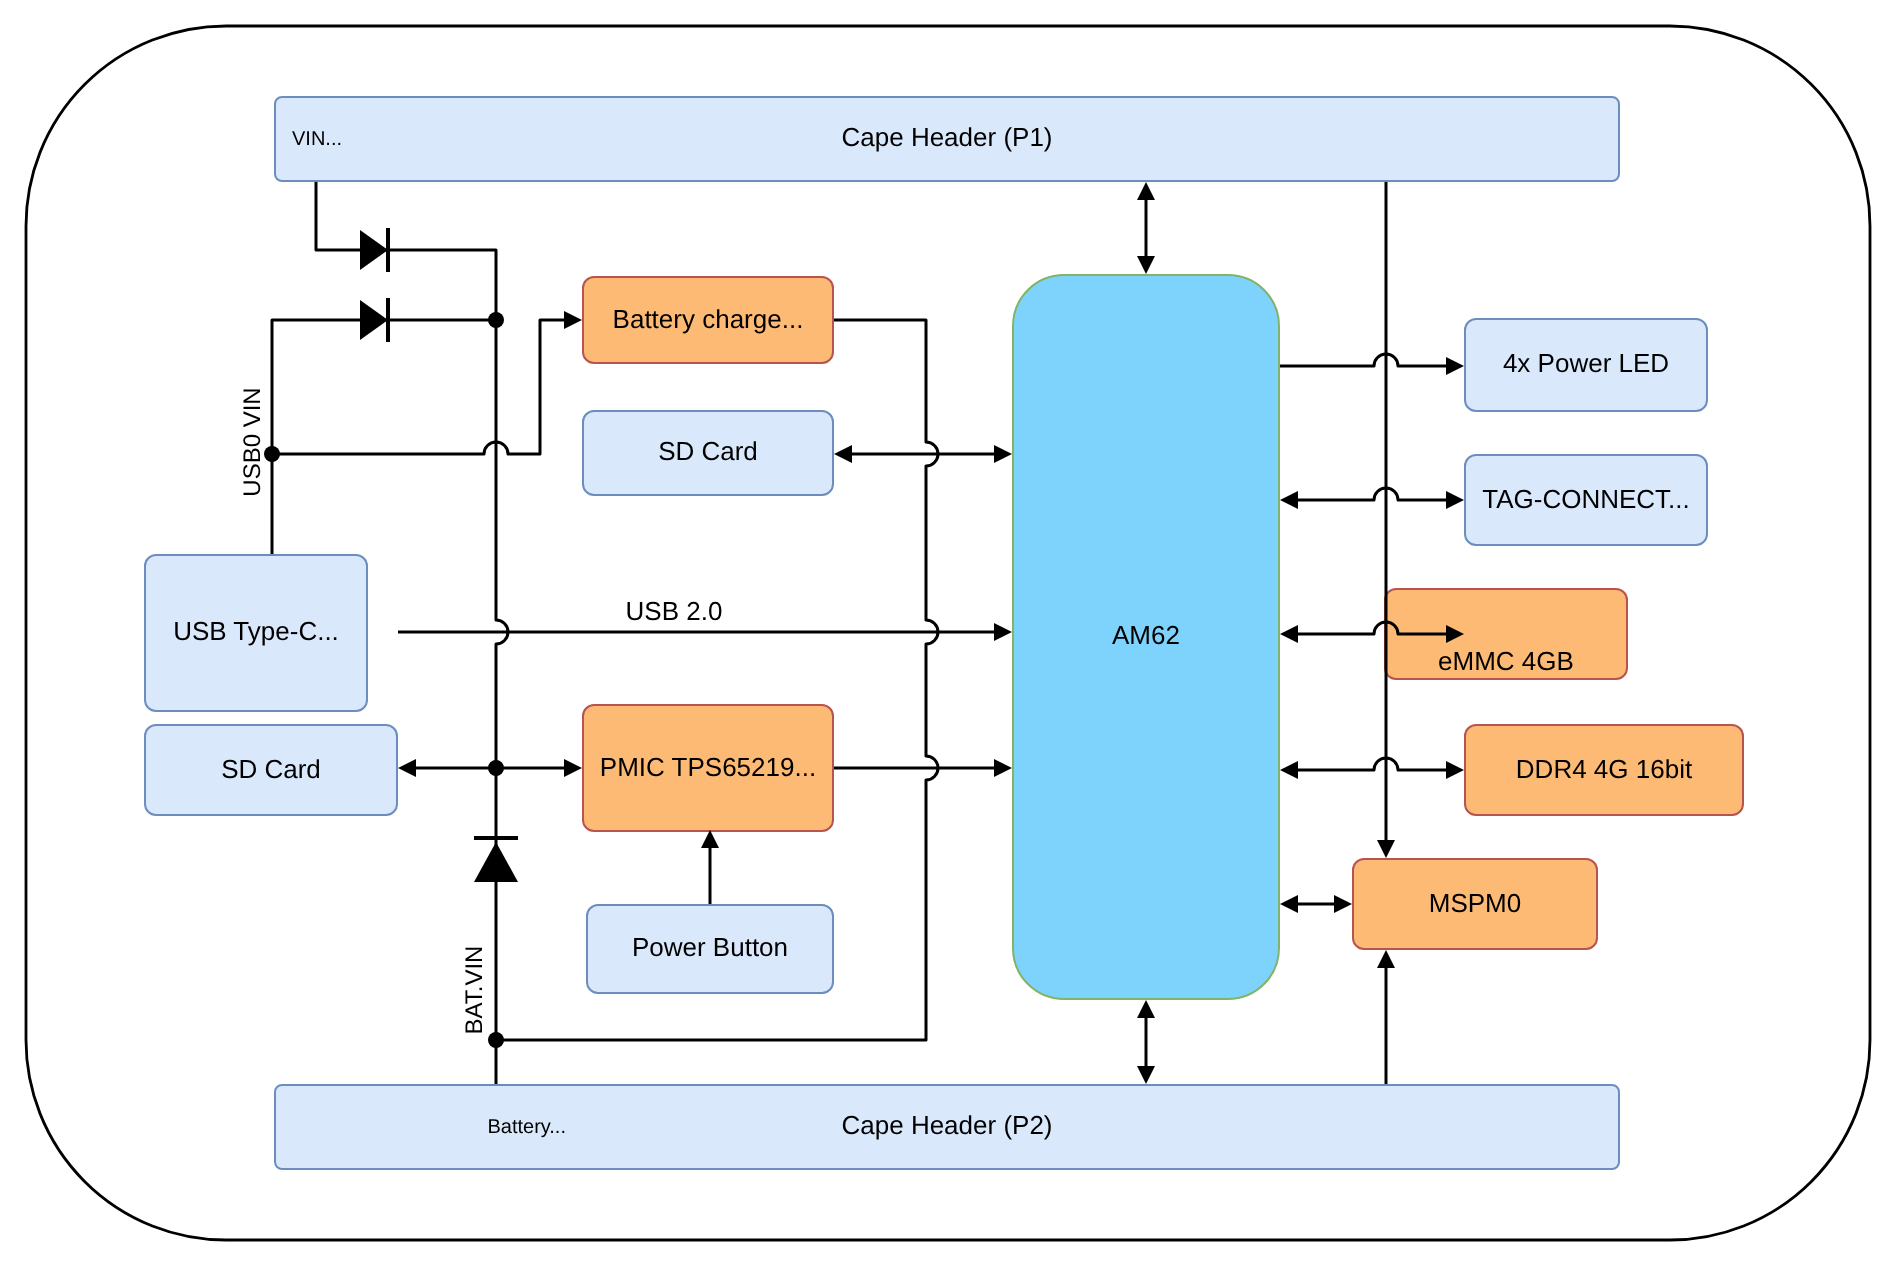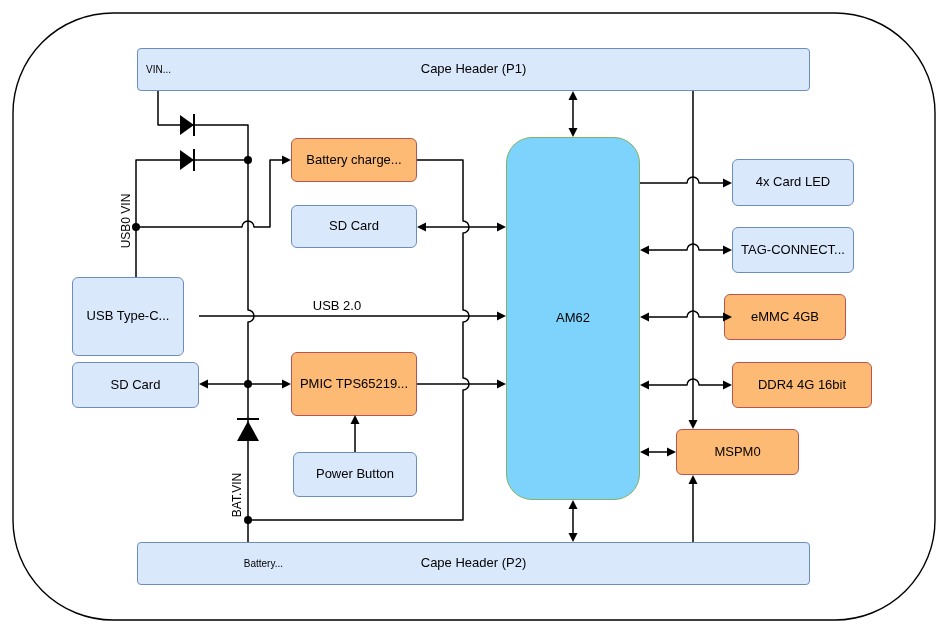--- a/index.html
+++ b/index.html
@@ -51,28 +51,28 @@
 
   <div class="node blue" style="left:293px;top:452px;width:124px;height:45px;">
     <span>Power Button</span>
   </div>
 
   <div class="node green am62" style="left:506px;top:137px;width:134px;height:363px;">
     <span>AM62</span>
   </div>
 
   <div class="node blue" style="left:732px;top:159px;width:122px;height:47px;">
-    <span>4x Card LED</span>
+    <span>4x Power LED</span>
   </div>
 
   <div class="node blue" style="left:732px;top:227px;width:122px;height:46px;">
     <span>TAG-CONNECT...</span>
   </div>
 
-  <div class="node red" style="left:724px;top:294px;width:122px;height:46px;">
+  <div class="node red" style="left:692px;top:294px;width:122px;height:46px;align-items:flex-end;">
     <span>eMMC 4GB</span>
   </div>
 
   <div class="node red" style="left:732px;top:362px;width:140px;height:46px;">
     <span>DDR4 4G 16bit</span>
   </div>
 
   <div class="node red" style="left:676px;top:429px;width:123px;height:46px;">
     <span>MSPM0</span>
   </div>

